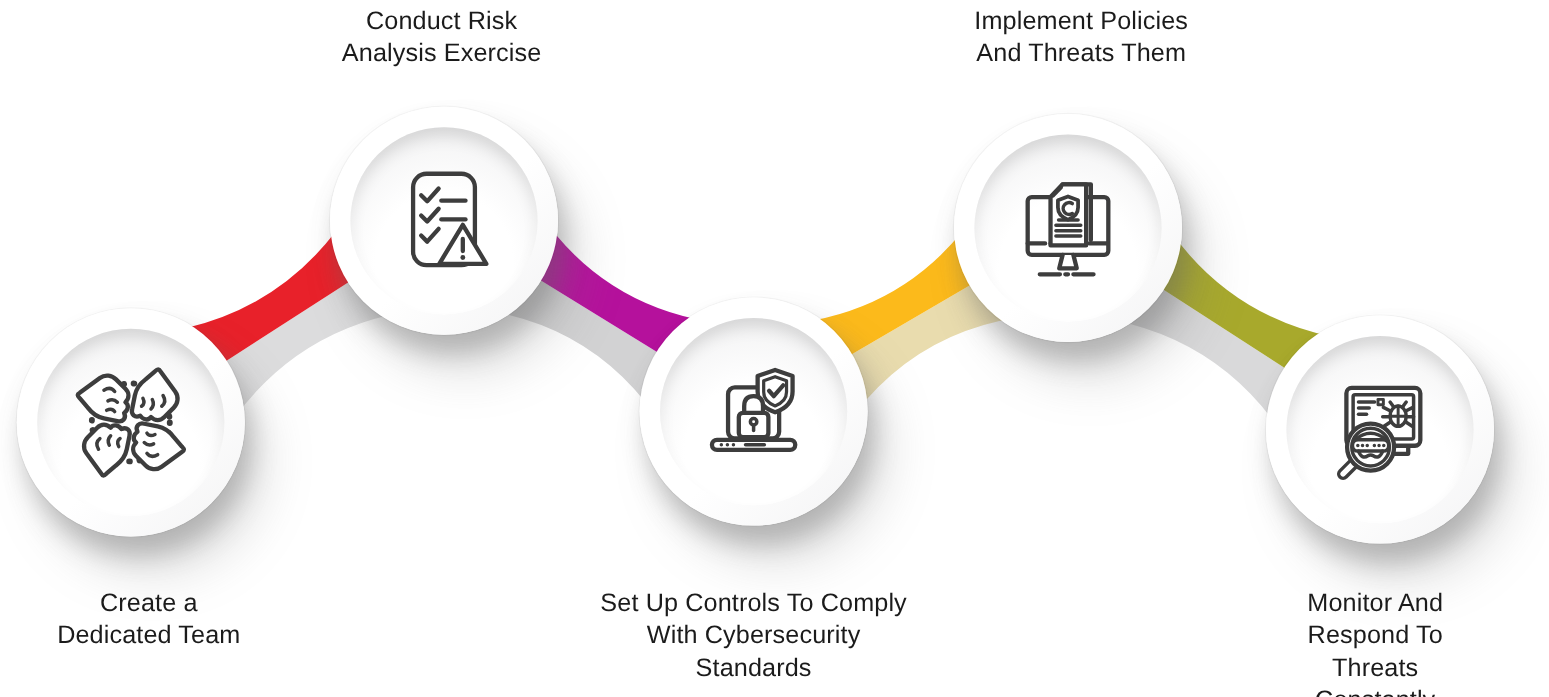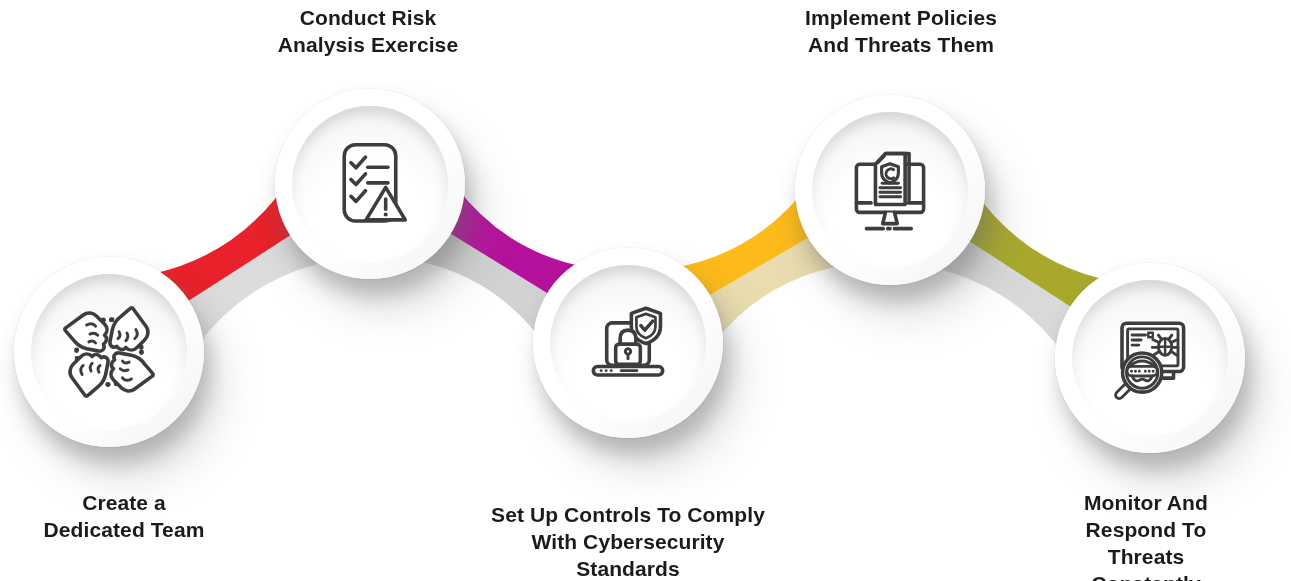--- a/index.html
+++ b/index.html
@@ -22,32 +22,32 @@
     background:radial-gradient(circle at 50% 72%, #ffffff 42%, #ededee 100%);
     box-shadow:
       inset 0 9px 14px -3px rgba(0,0,0,0.14),
       inset 0 -4px 8px rgba(255,255,255,0.95);
     display:flex;align-items:center;justify-content:center;
   }
   .icon{width:112px;height:112px;display:block;}
   .label{
     position:absolute;z-index:3;transform:translateX(-50%);
     text-align:center;white-space:pre-line;
-    font-size:21px;font-weight:bold;line-height:27px;color:#1b1b1b;
+    font-size:21px;font-weight:normal;line-height:27px;color:#1b1b1b;
     letter-spacing:0.1px;
   }
   
   .node-1{left:14px;top:257px;}
   .node-2{left:275px;top:89px;}
   .node-3{left:533px;top:248px;}
   .node-4{left:795px;top:95px;}
   .node-5{left:1055px;top:263px;}
   .label-1{left:124px;top:489px;}
   .label-2{left:368px;top:4px;}
-  .label-3{left:628px;top:489px;margin-top:12px;}
+  .label-3{left:628px;top:489px;}
   .label-4{left:901px;top:4px;}
   .label-5{left:1146px;top:489px;}
 </style>
 </head>
 <body>
 
 <div class="stage">
 
   <svg class="connector-layer" width="1291" height="581" viewBox="0 0 1291 581">
     <path d="M 109 352 L 155.5 424.3 Q 223.3 242.8 416.5 256.3 L 370 184 Z" fill="#dcdcdd"></path>

